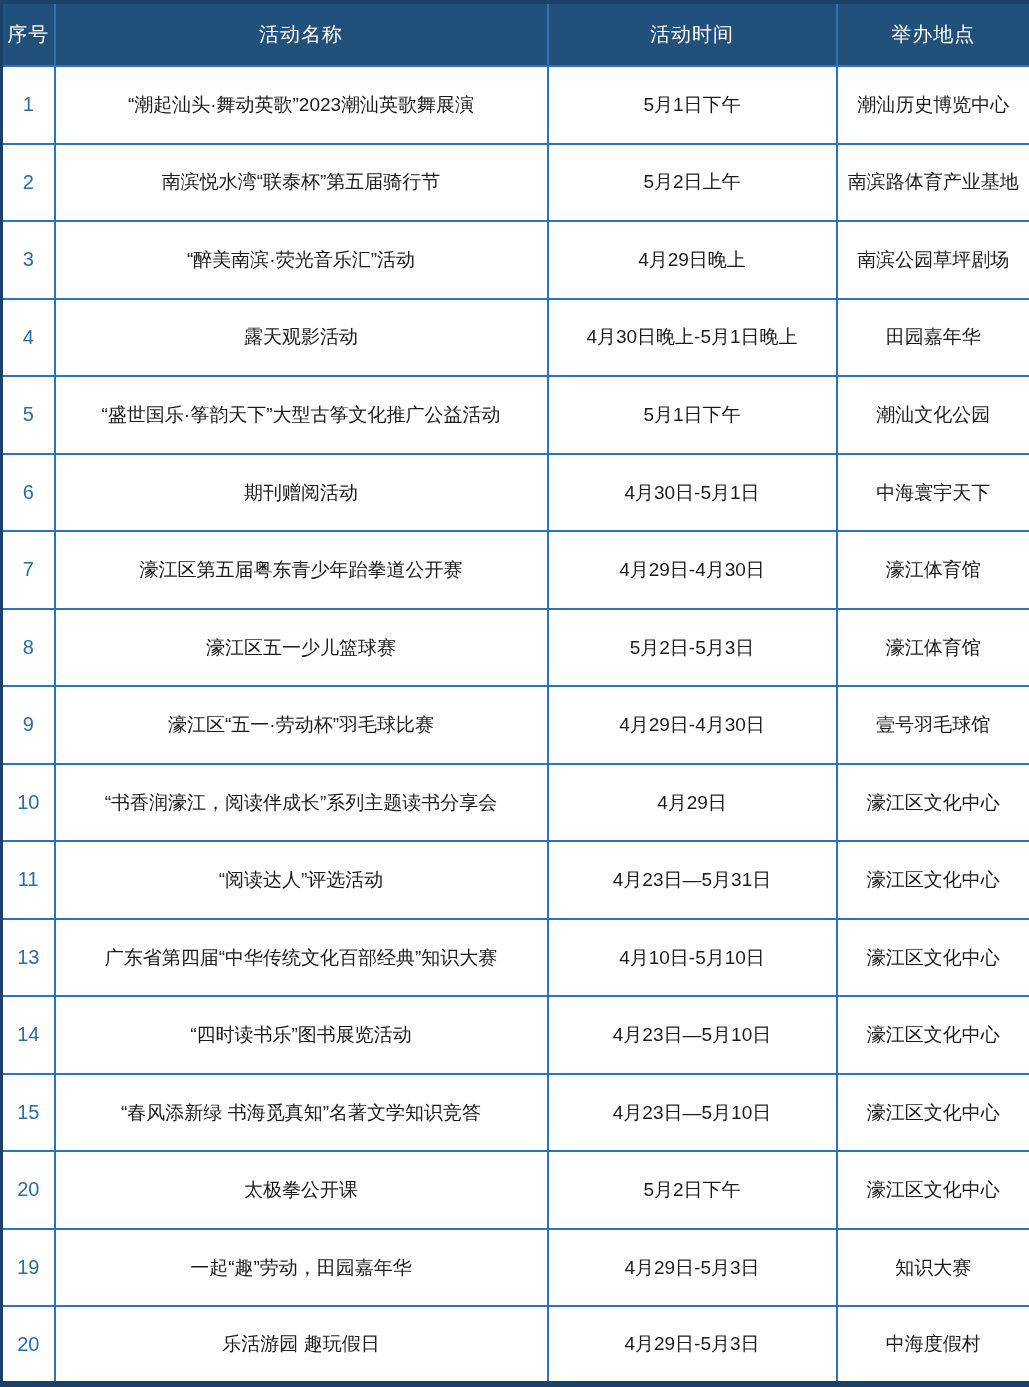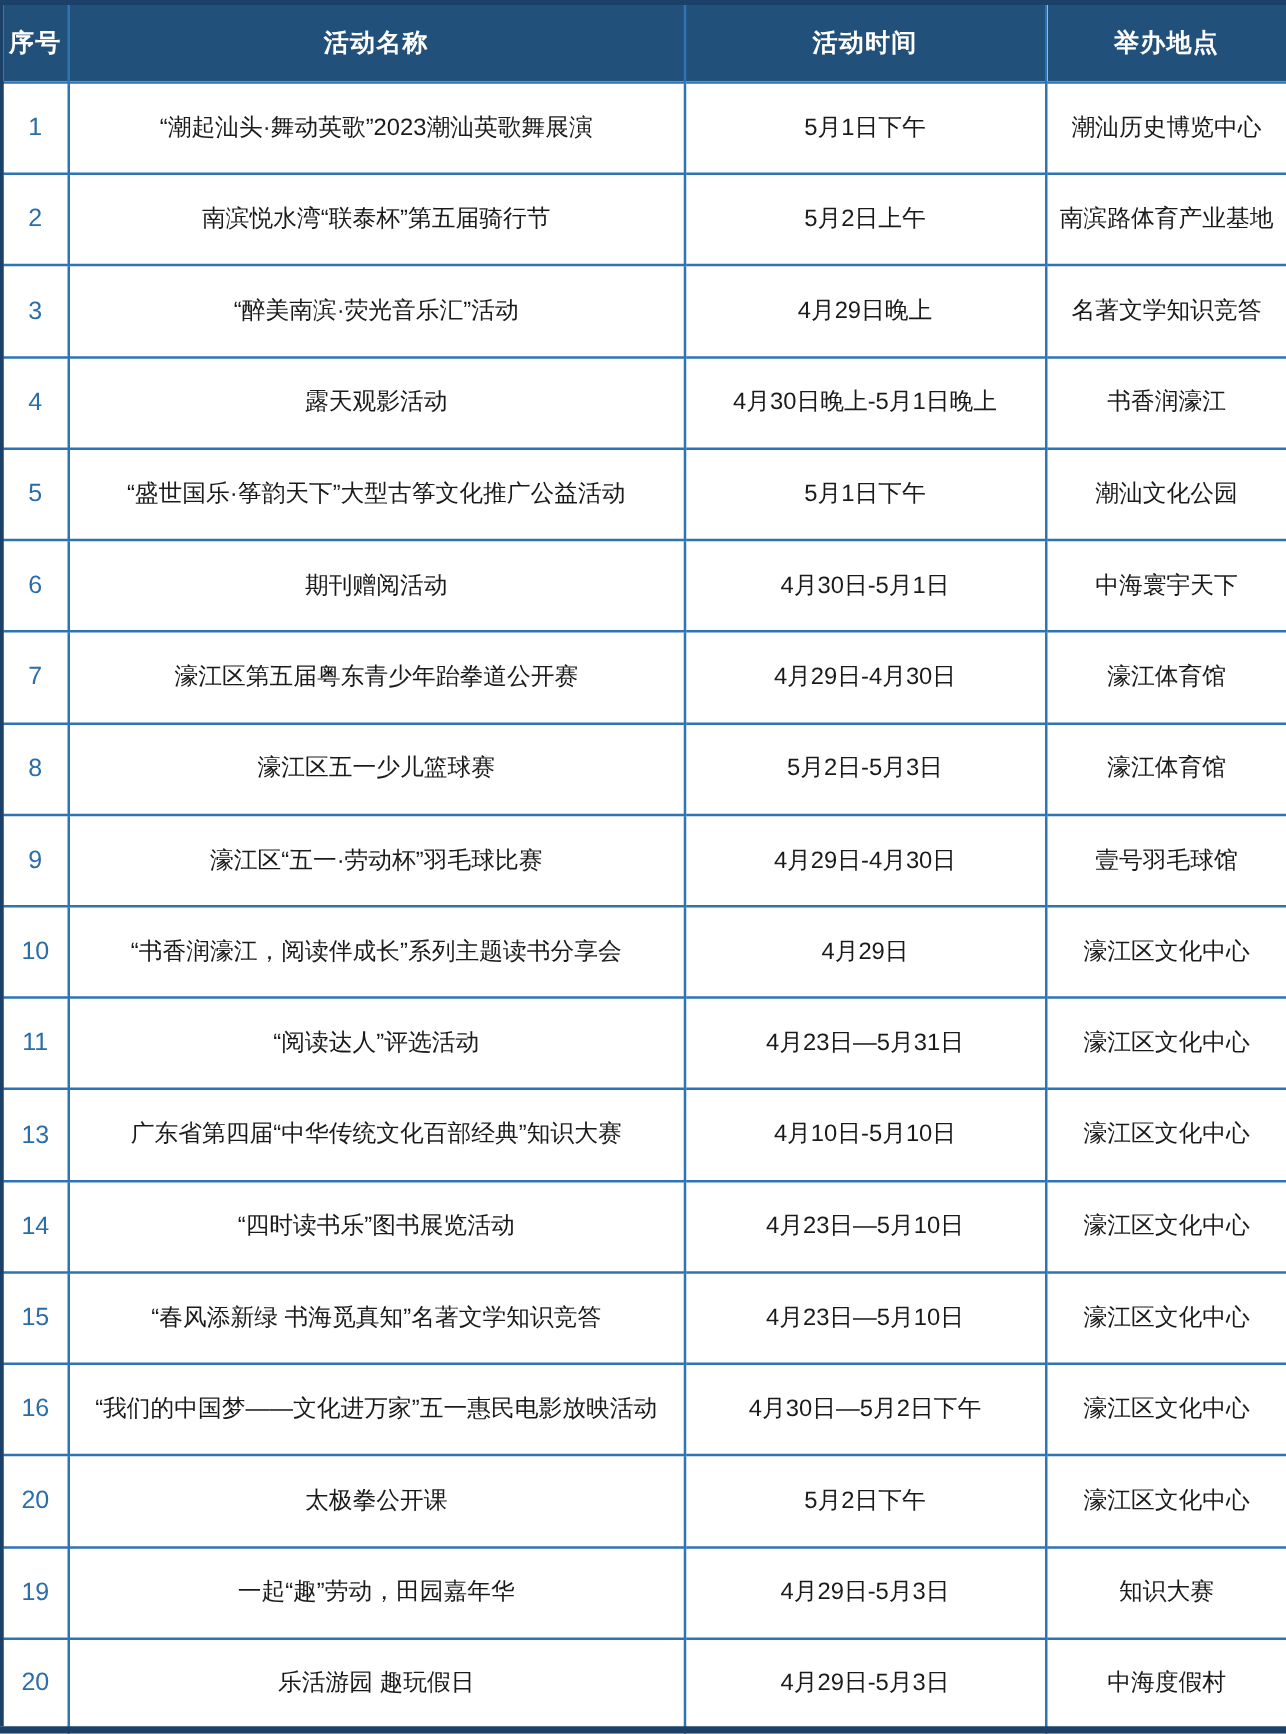--- a/index.html
+++ b/index.html
@@ -36,21 +36,21 @@
     vertical-align:middle;
     padding:2px 4px;
     overflow:hidden;
   }
   thead tr{height:64px;}
   tbody tr{height:66px;}
   thead th{
     background:var(--header-bg);
     color:var(--header-text);
     font-size:20px;
-    font-weight:bold;
+    font-weight:normal;
     letter-spacing:1px;
   }
   tbody td{
     background:#ffffff;
     color:var(--body-text);
     font-size:19px;
     line-height:1.35;
   }
   tbody td.num{
     color:var(--num);
@@ -85,27 +85,27 @@
       <tr>
         <td class="num">2</td>
         <td>南滨悦水湾“联泰杯”第五届骑行节</td>
         <td>5月2日上午</td>
         <td>南滨路体育产业基地</td>
       </tr>
       <tr>
         <td class="num">3</td>
         <td>“醉美南滨·荧光音乐汇”活动</td>
         <td>4月29日晚上</td>
-        <td>名著文学知识竞答</td>
+        <td>南滨公园草坪剧场</td>
       </tr>
       <tr>
         <td class="num">4</td>
         <td>露天观影活动</td>
         <td>4月30日晚上-5月1日晚上</td>
-        <td>书香润濠江</td>
+        <td>田园嘉年华</td>
       </tr>
       <tr>
         <td class="num">5</td>
         <td>“盛世国乐·筝韵天下”大型古筝文化推广公益活动</td>
         <td>5月1日下午</td>
         <td>潮汕文化公园</td>
       </tr>
       <tr>
         <td class="num">6</td>
         <td>期刊赠阅活动</td>
@@ -154,26 +154,20 @@
         <td>4月23日—5月10日</td>
         <td>濠江区文化中心</td>
       </tr>
       <tr>
         <td class="num">15</td>
         <td>“春风添新绿 书海觅真知”名著文学知识竞答</td>
         <td>4月23日—5月10日</td>
         <td>濠江区文化中心</td>
       </tr>
       <tr>
-        <td class="num">16</td>
-        <td>“我们的中国梦——文化进万家”五一惠民电影放映活动</td>
-        <td>4月30日—5月2日下午</td>
-        <td>濠江区文化中心</td>
-      </tr>
-      <tr>
         <td class="num">20</td>
         <td>太极拳公开课</td>
         <td>5月2日下午</td>
         <td>濠江区文化中心</td>
       </tr>
       <tr>
         <td class="num">19</td>
         <td>一起“趣”劳动，田园嘉年华</td>
         <td>4月29日-5月3日</td>
         <td>知识大赛</td>

